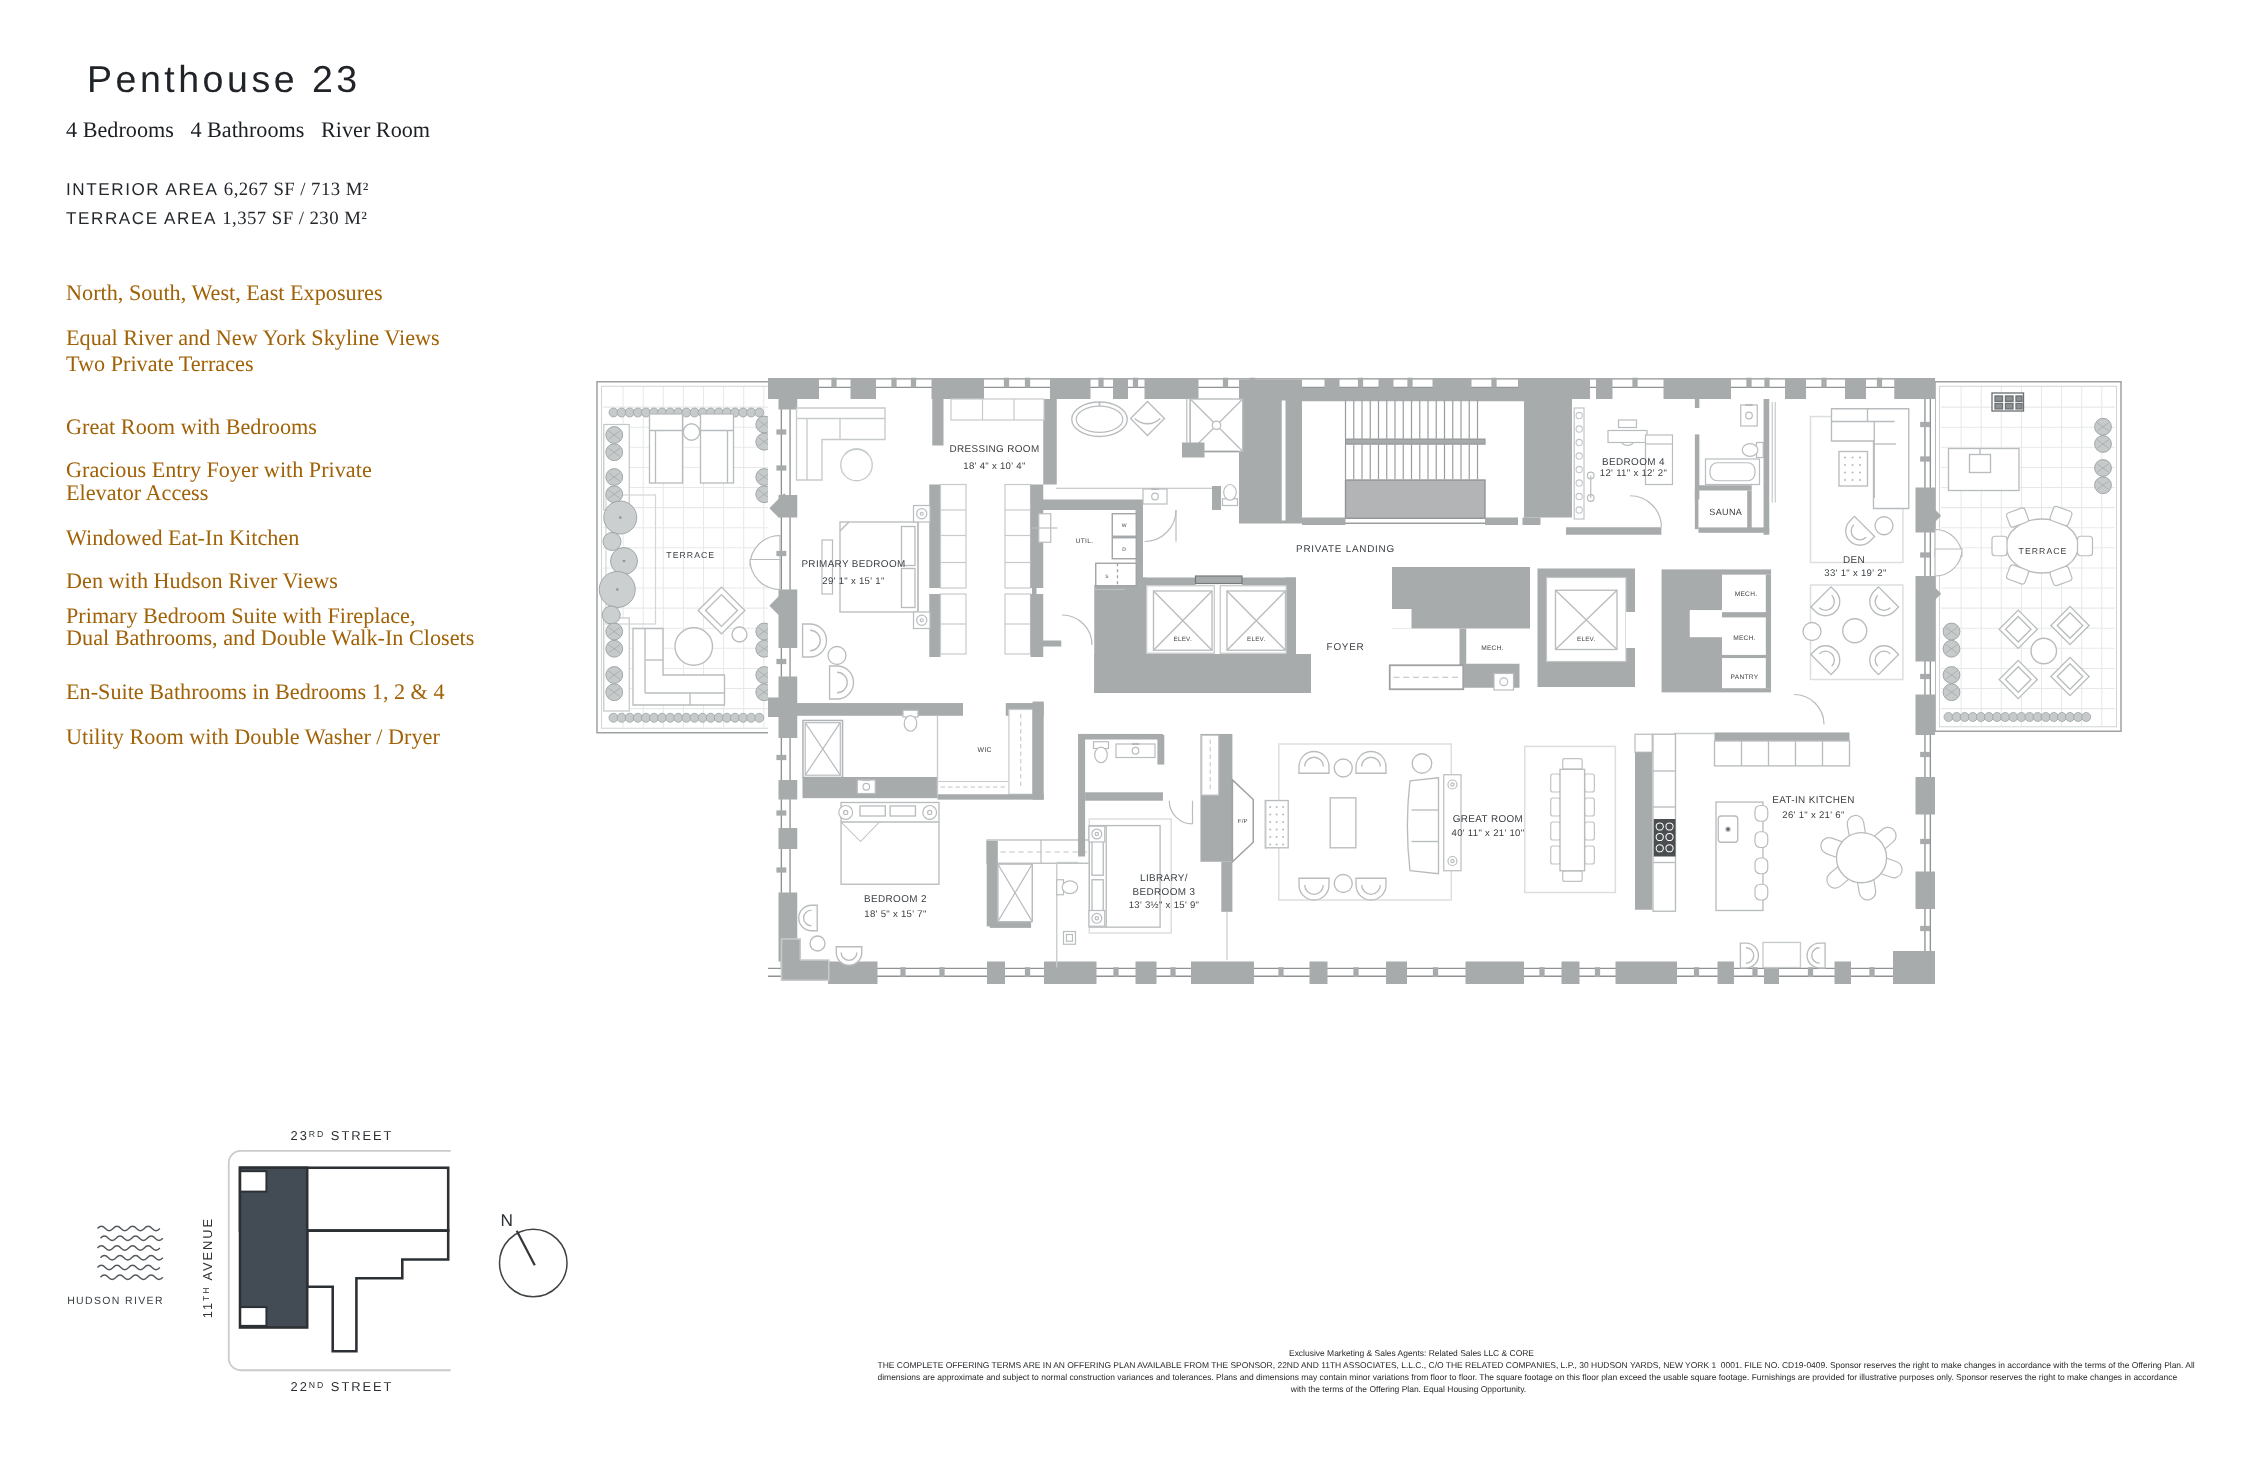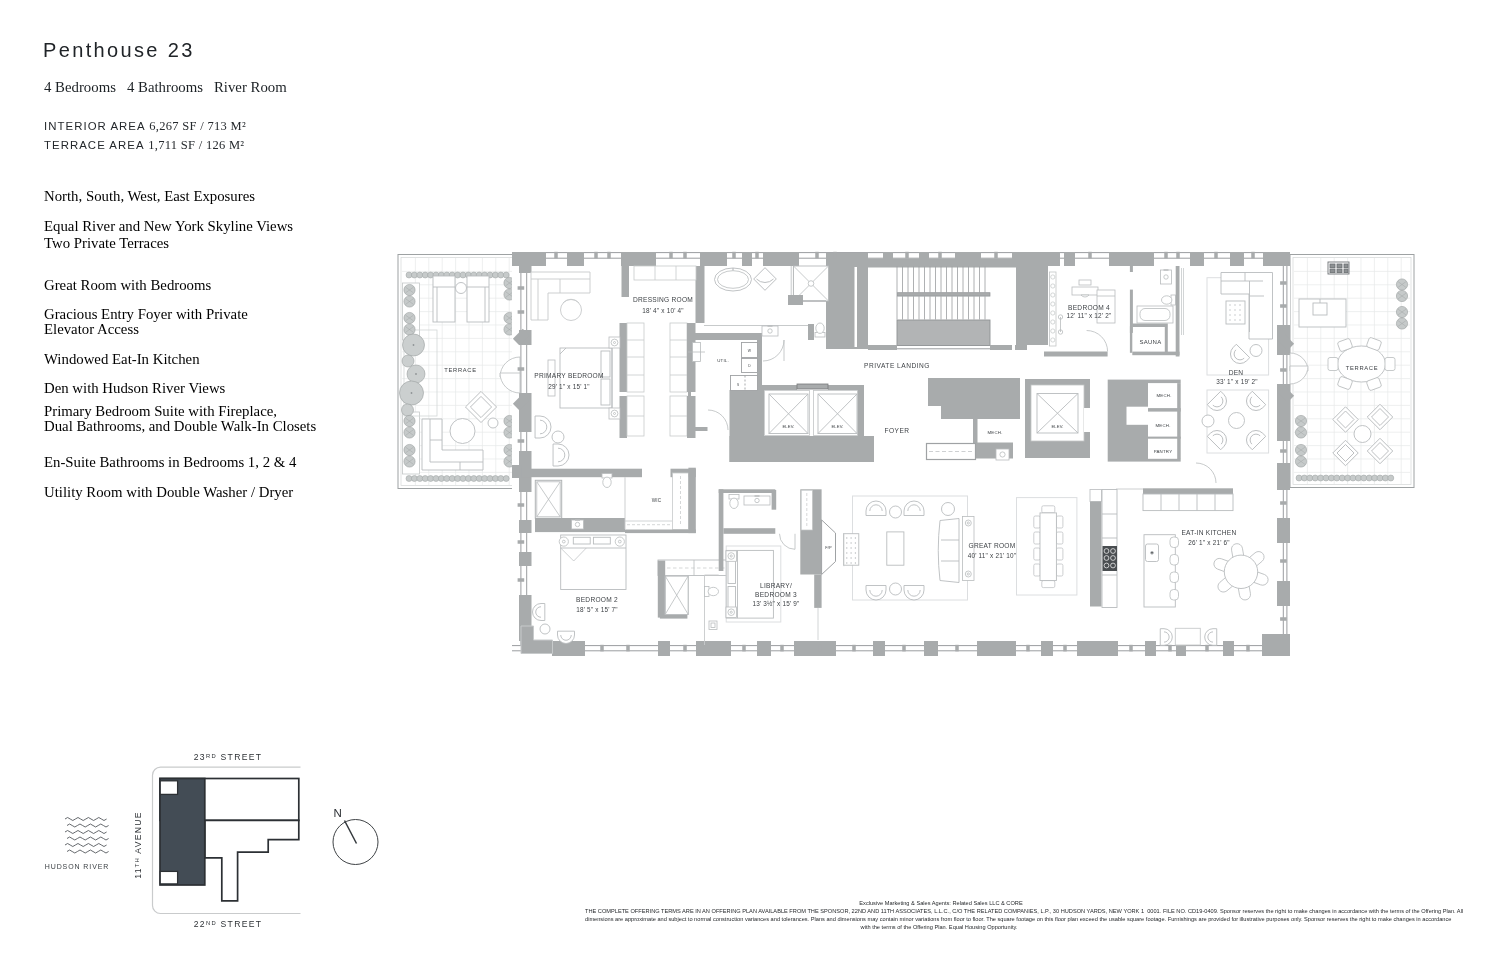--- a/index.html
+++ b/index.html
@@ -1,38 +1,38 @@
 <!DOCTYPE html>
 <html><head><meta charset="utf-8">
 <style>
   html,body { margin:0; padding:0; background:#fff; }
   body { width:1500px; height:971px; position:relative; overflow:hidden;
          font-family:"Liberation Sans",sans-serif; }
   svg text { font-family:"Liberation Sans",sans-serif; }
-  #title { position:absolute; left:43px; top:39px; font-size:20px; letter-spacing:2.35px;
+  #title { position:absolute; left:58px; top:39px; font-size:25px; letter-spacing:2.35px;
            color:#202428; font-weight:400; }
   #subtitle { position:absolute; left:44px; top:79px; font-size:14.8px; color:#1b2024;
               font-family:"Liberation Serif",serif; }
   #subtitle span { margin-right:11px; }
   .area { position:absolute; left:44px; color:#24282c; font-size:11.4px; letter-spacing:1.05px; }
   .area .num { font-family:"Liberation Serif",serif; font-size:12.5px; letter-spacing:0.3px; }
   .feat { position:absolute; left:44px; font-family:"Liberation Serif",serif;
-          font-size:14.8px; color:#000000; line-height:14.9px; white-space:nowrap; }
+          font-size:14.8px; color:#a16207; line-height:14.9px; white-space:nowrap; }
   .dl { position:absolute; font-size:5.65px; white-space:nowrap; color:#26292c; }
   .dlc { transform:translateX(-50%); }
 </style></head>
 <body>
 
 <div id="title">Penthouse 23</div>
 
 <div id="subtitle"><span>4 Bedrooms</span><span>4 Bathrooms</span><span>River Room</span></div>
 
 <div class="area" style="top:119px">INTERIOR AREA <span class="num">6,267 SF / 713 M²</span></div>
 
-<div class="area" style="top:138px">TERRACE AREA <span class="num">1,711 SF / 126 M²</span></div>
+<div class="area" style="top:138px">TERRACE AREA <span class="num">1,357 SF / 230 M²</span></div>
 <div class="feat" style="top:189px">North, South, West, East Exposures</div>
 <div class="feat" style="top:218.5px">Equal River and New York Skyline Views</div>
 <div class="feat" style="top:236px">Two Private Terraces</div>
 <div class="feat" style="top:277.5px">Great Room with Bedrooms</div>
 <div class="feat" style="top:307px">Gracious Entry Foyer with Private<br>Elevator Access</div>
 <div class="feat" style="top:351.5px">Windowed Eat-In Kitchen</div>
 <div class="feat" style="top:381px">Den with Hudson River Views</div>
 <div class="feat" style="top:404px">Primary Bedroom Suite with Fireplace,<br>Dual Bathrooms, and Double Walk-In Closets</div>
 <div class="feat" style="top:455px">En-Suite Bathrooms in Bedrooms 1, 2 &amp; 4</div>
 <div class="feat" style="top:484.5px">Utility Room with Double Washer / Dryer</div>

